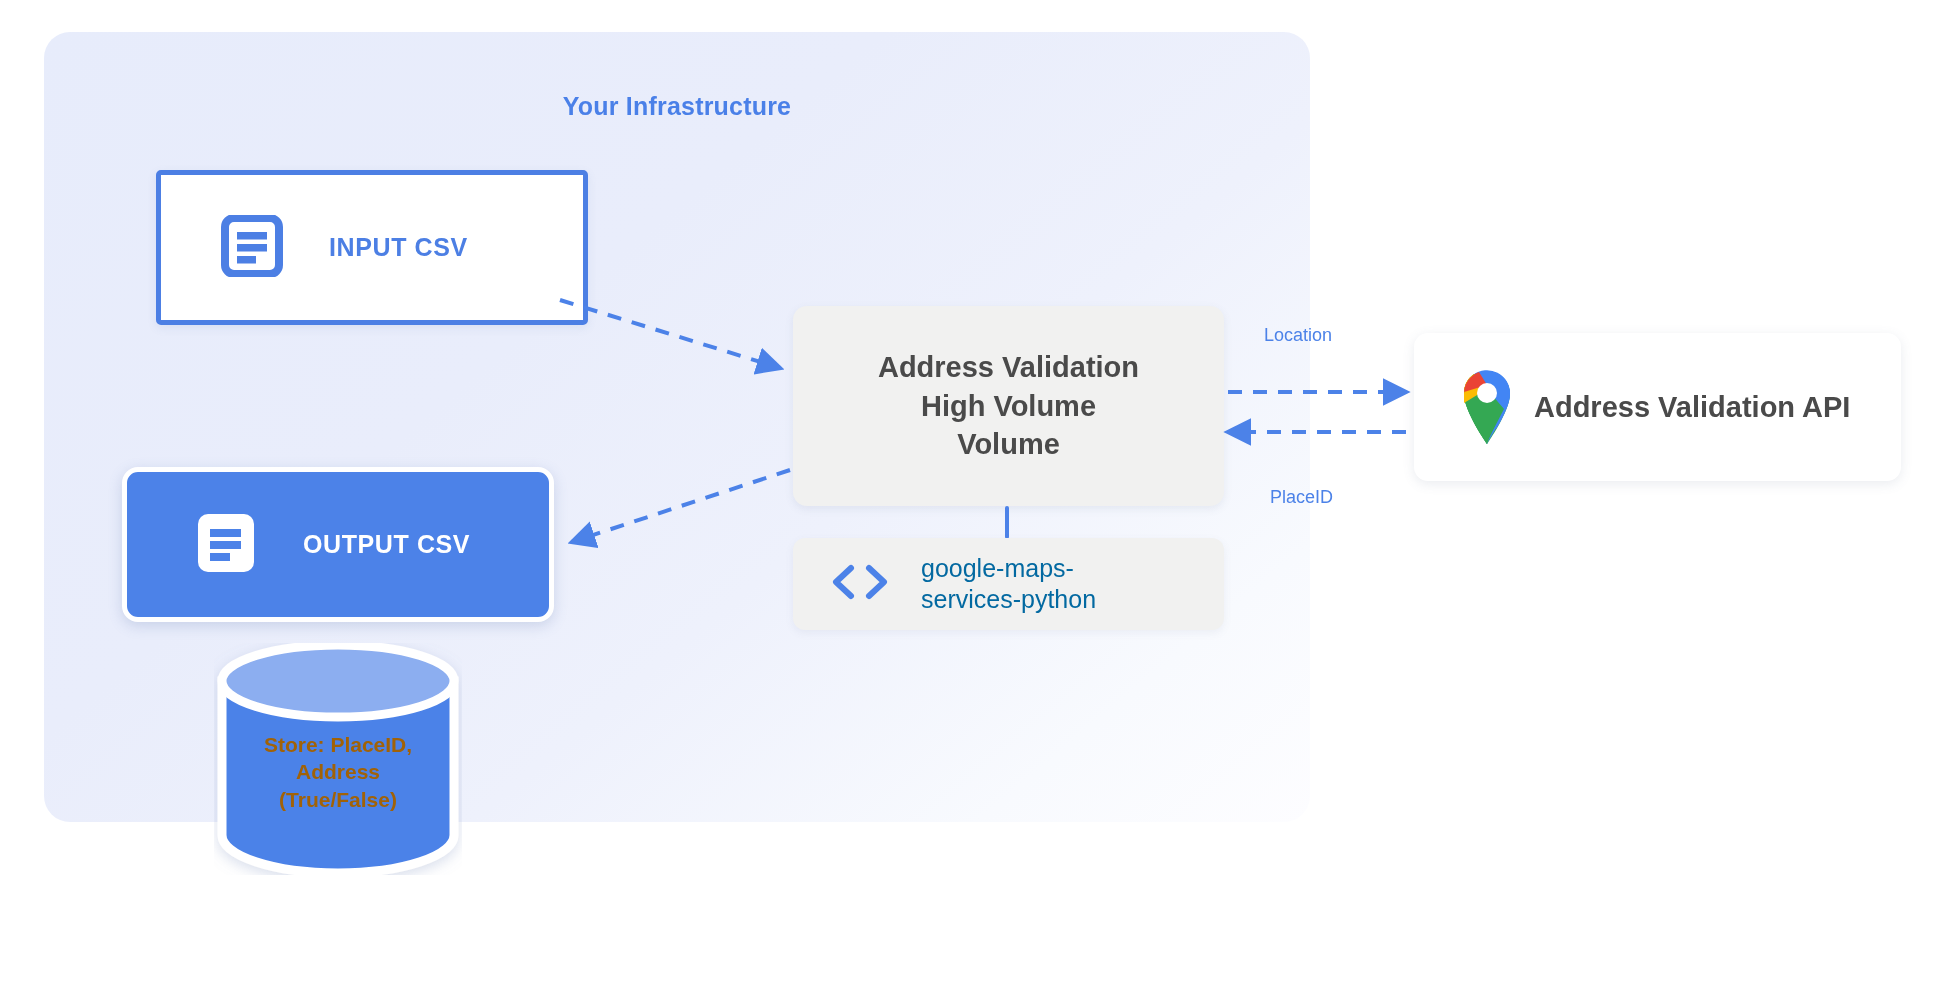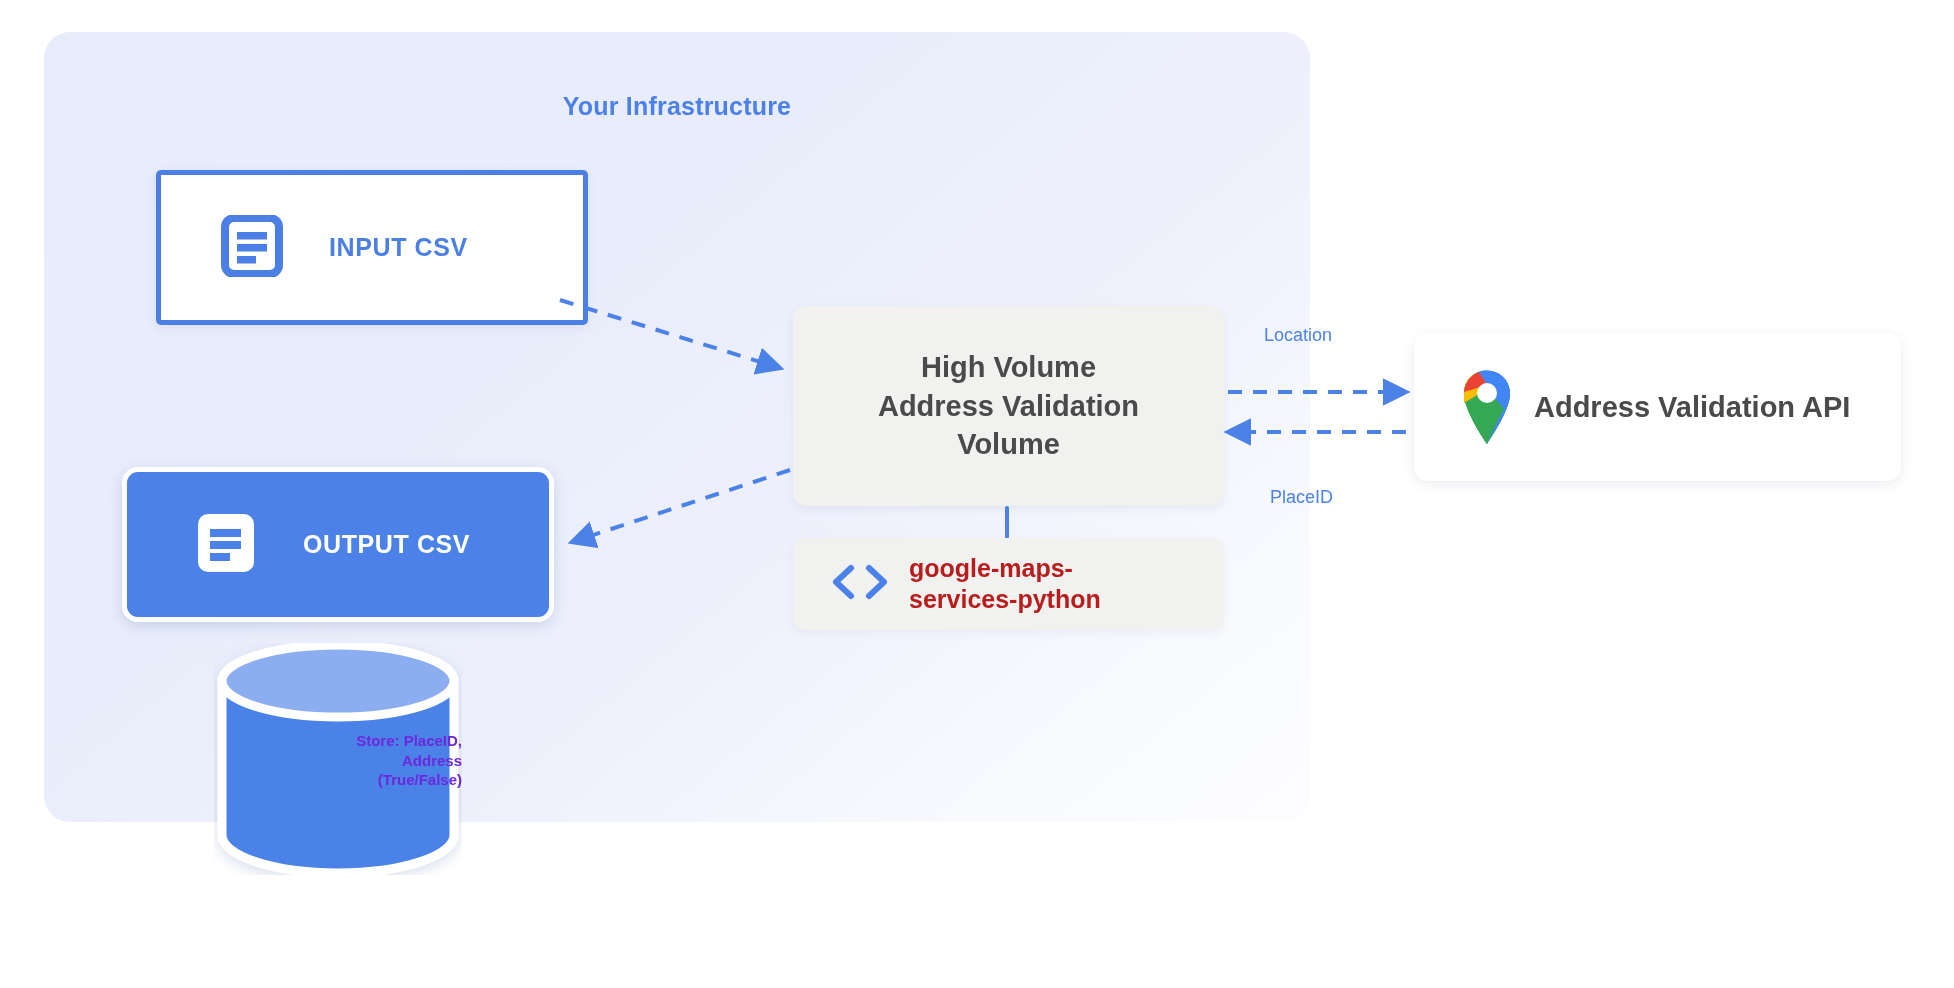--- a/index.html
+++ b/index.html
@@ -101,23 +101,23 @@
     top: 643px;
     width: 248px;
     height: 232px;
   }
   .db svg { display:block; }
   .db-label {
     position: absolute;
     left: 0;
     top: 88px;
     width: 100%;
-    text-align: right;
-    color: #6d28d9;
-    font-size: 15px;
+    text-align: center;
+    color: #a16207;
+    font-size: 21px;
     font-weight: bold;
     line-height: 1.30;
     pointer-events: none;
   }
 
   
   .script-box {
     left: 793px;
     top: 306px;
     width: 431px;
@@ -152,25 +152,25 @@
     left: 793px;
     top: 538px;
     width: 431px;
     height: 92px;
     background: #f1f1f0;
     border-radius: 12px;
     padding-left: 38px;
     box-shadow: 0 3px 9px rgba(90,105,140,0.08);
   }
   .lib-box .node-label {
-    color: #b91c1c;
+    color: #0369a1;
     font-size: 25px;
-    font-weight: bold;
+    font-weight: normal;
     line-height: 1.26;
-    margin-left: 20px;
+    margin-left: 32px;
   }
   .code-icon { flex:none; display:block; }
 
   
   .api-box {
     left: 1414px;
     top: 333px;
     width: 487px;
     height: 148px;
     background: #ffffff;
@@ -253,22 +253,22 @@
     </svg>
     <div class="db-label">
       <div>Store: PlaceID,</div>
       <div>Address</div>
       <div>(True/False)</div>
     </div>
   </div>
 
   <div class="node script-box">
     <div class="node-label">
+      <div>Address Validation</div>
       <div>High Volume</div>
-      <div>Address Validation</div>
       <div>Volume</div>
     </div>
   </div>
 
   <div class="script-connector"></div>
 
   <div class="node lib-box">
     <span class="code-icon">
       <svg width="58" height="38" viewBox="0 0 58 38">
         <polyline points="20,5 5,19 20,33" fill="none" stroke="#4c82e8" stroke-width="6" stroke-linecap="round" stroke-linejoin="round"></polyline>

